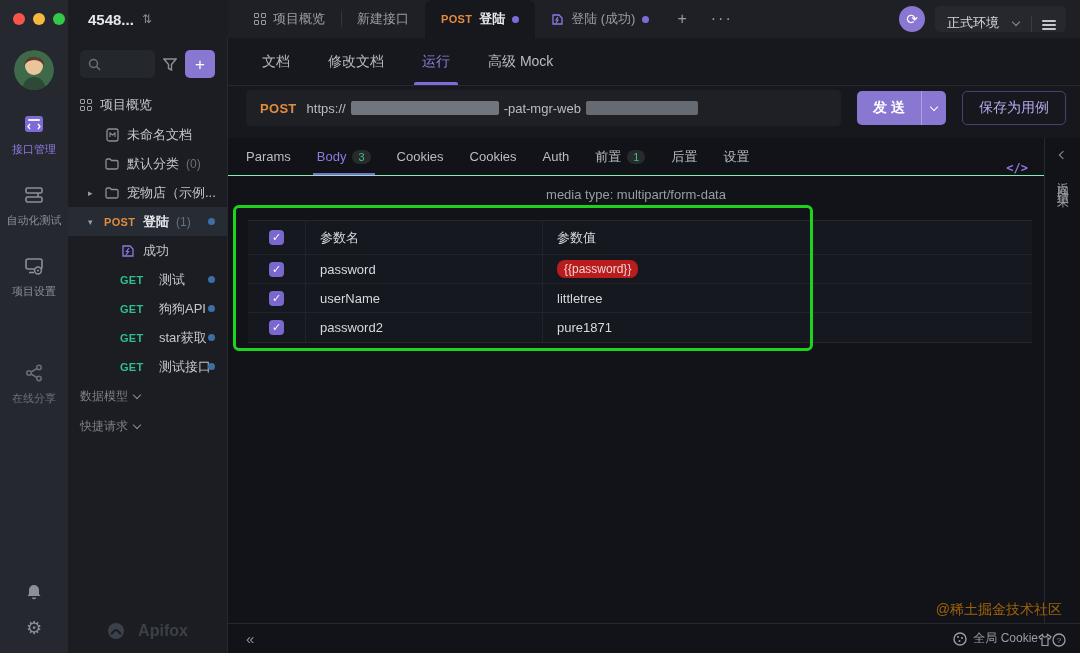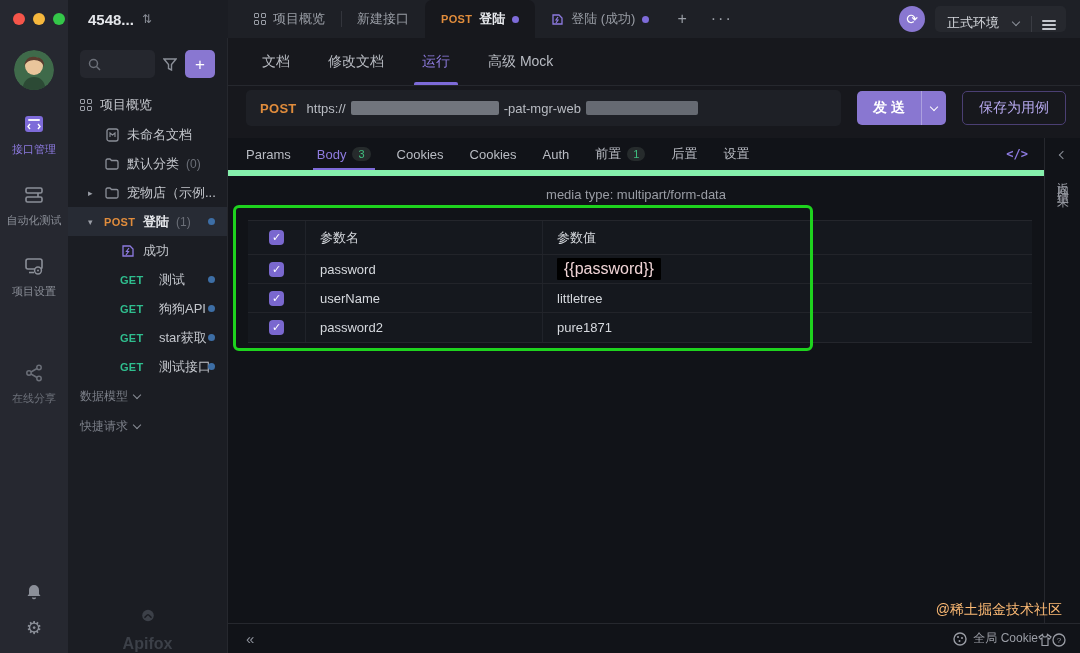--- a/index.html
+++ b/index.html
@@ -61,66 +61,66 @@
   .tree-row { height:29px; display:flex; align-items:center; gap:7px; color:#c3c6cc; font-size:13px; position:relative; cursor:default; }
   .ind-1 { padding-left:36px; }
   .ind-2 { padding-left:52px; }
   .tree-row.sel { background:#272b34; }
   .tree-row .caret { position:absolute; left:20px; color:#9a9ea6; font-size:9px; }
   .tree-row .mtd { min-width:32px; }
   .tree-row .cnt { color:#6b6f78; font-size:12px; }
   .tree-row .bdot { position:absolute; right:12px; width:7px; height:7px; border-radius:50%; background:#3d6ea5; }
   .tree-row.sel .lbl { font-weight:700; color:#e8eaee; }
   .tico { width:16px; height:16px; display:flex; align-items:center; justify-content:center; color:#8b8f98; flex:0 0 auto; }
-  .logo-row { height:44px; display:flex; align-items:center; justify-content:center; gap:13px; color:#3c4048; font-weight:700; font-size:16px;flex-direction:column; }
+  .logo-row { height:44px; display:flex; align-items:center; justify-content:center; gap:13px; color:#3c4048; font-weight:700; font-size:16px; }
   
   .main { flex:1; display:flex; flex-direction:column; min-width:0; background:#111318; }
   .doc-tabs { height:48px; background:#17181d; border-bottom:1px solid #26282e; display:flex; align-items:center; gap:38px; padding:0 34px; flex:0 0 auto; }
   .doc-tab { color:#b9bcc3; font-size:14px; position:relative; height:100%; display:flex; align-items:center; cursor:default; }
   .doc-tab.active { color:#8f7ce0; }
   .doc-tab.active::after { content:""; position:absolute; left:-8px; right:-8px; bottom:0; height:3px; background:#7e6bd9; border-radius:2px 2px 0 0; }
   .url-row { height:52px; background:#17181d; display:flex; align-items:center; padding:0 14px 8px 18px; gap:16px; flex:0 0 auto; }
   .url-input { flex:1; height:36px; background:#1e2026; border-radius:5px; display:flex; align-items:center; padding:0 14px; gap:10px; }
   .url-text { color:#b9bcc3; font-size:13px; display:flex; align-items:center; gap:2px; }
   .redact { display:inline-block; height:14px; border-radius:2px; background:#71757d; margin:0 3px; vertical-align:middle; }
   .redact.r2 { background:#666a72; }
   .send-btn { height:34px; background:#8977d1; border:none; border-radius:5px; color:#fff; font-size:14px; font-weight:600; display:flex; align-items:center; cursor:pointer; padding:0; }
   .send-lab { padding:0 16px; }
   .send-caret { border-left:1px solid rgba(255,255,255,.3); padding:0 9px; display:flex; align-items:center; height:100%; }
   .send-caret .chev{border-color:#fff;}
   .save-btn { height:34px; background:transparent; border:1px solid #4b3f73; border-radius:5px; color:#b7a9ef; font-size:14px; padding:4px 16px; cursor:pointer; }
   .mid { flex:1; display:flex; min-height:0; }
   .content { flex:1; display:flex; flex-direction:column; min-width:0; position:relative; }
-  .req-tabs { height:38px; display:flex; align-items:center; gap:26px; padding:0 18px; border-bottom:6px solid #86efac; flex:0 0 auto; position:relative; }
+  .req-tabs { height:38px; display:flex; align-items:flex-end; gap:26px; padding:0 18px; border-bottom:1px solid #86efac; flex:0 0 auto; position:relative; }
   .req-tab { color:#b9bcc3; font-size:13px; display:flex; align-items:center; gap:6px; height:100%; position:relative; cursor:default; }
   .req-tab.active { color:#8f7ce0; }
   .req-tab.active::after { content:""; position:absolute; left:-4px; right:-4px; bottom:0; height:2px; background:#7e6bd9; }
   .badge { background:#262b2c; color:#3fbf7f; font-size:11px; border-radius:8px; padding:1px 6px; }
   .code-ic { position:absolute; right:16px; color:#8d7ae0; font-size:12px; font-family:"DejaVu Sans Mono",monospace; font-weight:700; }
   .panel { flex:1; position:relative; }
   .media-line { height:24px; display:flex; align-items:center; justify-content:center; color:#9a9da5; font-size:13px; margin-top:6px; }
   .param-table { margin:14px 0 0 20px; width:784px; border-top:1px solid #24262c; border-bottom:1px solid #24262c; }
   .prow { display:flex; align-items:center; height:29px; background:#15181e; border-bottom:1px solid #22242a; font-size:13px; }
   .prow.head { height:34px; color:#8b8f99; }
   .prow:last-child { border-bottom:none; }
   .c-check { width:58px; display:flex; justify-content:center; border-right:1px solid #20232a; align-self:stretch; align-items:center; }
   .c-name { width:237px; padding-left:14px; border-right:1px solid #20232a; align-self:stretch; display:flex; align-items:center; color:#d6d9de; }
   .c-val { flex:1; padding-left:14px; display:flex; align-items:center; color:#d6d9de; }
   .checkbox { width:15px; height:15px; background:#7a68cf; border-radius:4px; color:#fff; font-size:11px; display:flex; align-items:center; justify-content:center; cursor:pointer; }
-  .var-pill { background:#000000; color:#f0d4d6; border-radius:1px; padding:2px 7px; font-size:16px; }
+  .var-pill { background:#b91c1c; color:#f0d4d6; border-radius:8px; padding:2px 7px; font-size:12px; }
   .annot { position:absolute; left:5px; top:29px; width:580px; height:146px; border:3px solid #1ed31e; border-radius:6px; pointer-events:none; }
   
   .rrail { width:36px; border-left:1px solid #26282e; display:flex; flex-direction:column; align-items:center; padding-top:14px; gap:14px; flex:0 0 auto; }
   .vtext { writing-mode:vertical-rl; text-orientation:upright; color:#9a9da5; font-size:12px; letter-spacing:5px; }
   
   .bottom-bar { height:30px; border-top:1px solid #26282e; display:flex; align-items:center; padding:0 14px 0 18px; color:#9a9da5; flex:0 0 auto; font-size:12px; }
   .bb-right { margin-left:auto; display:flex; align-items:flex-end; gap:0; }
   .bb-item { display:flex; align-items:center; gap:6px; }
   .collapse-ic { font-size:15px; color:#8b8f98; }
-  .watermark { position:absolute; right:18px; bottom:34px; color:#fdba74; font-size:14px; pointer-events:none; }
+  .watermark { position:absolute; right:18px; bottom:34px; color:#a16207; font-size:14px; pointer-events:none; }
   svg { display:block; }
 </style>
 </head>
 <body>
 
 <div class="topbar">
   <div class="tl-zone">
     <span class="tl red"></span>
     <span class="tl yel"></span>
     <span class="tl grn"></span>

